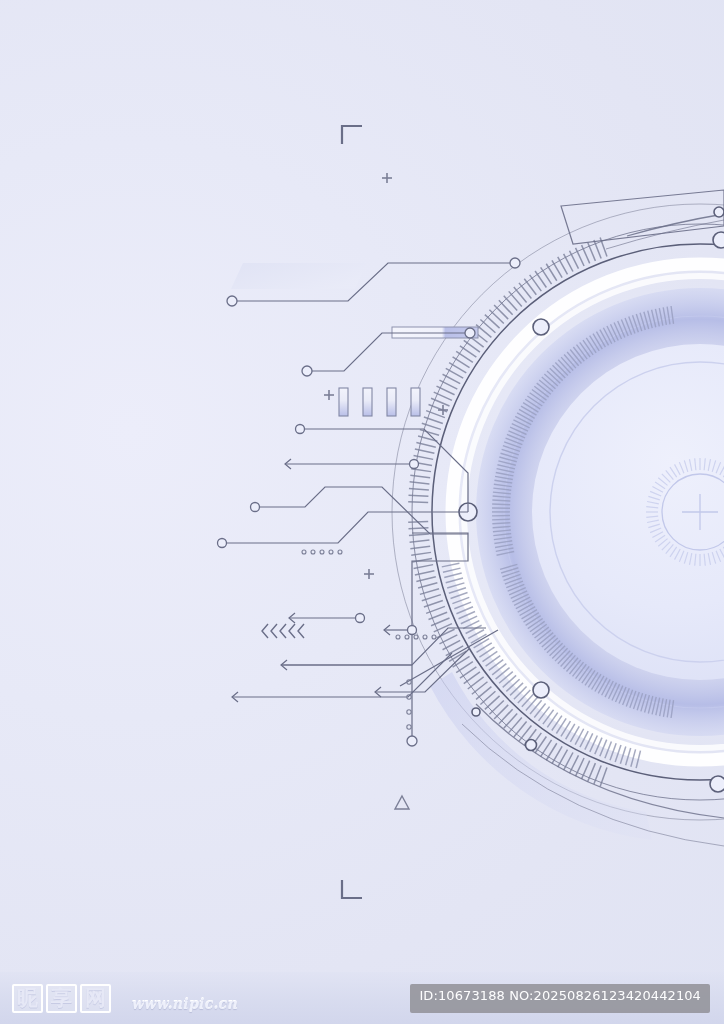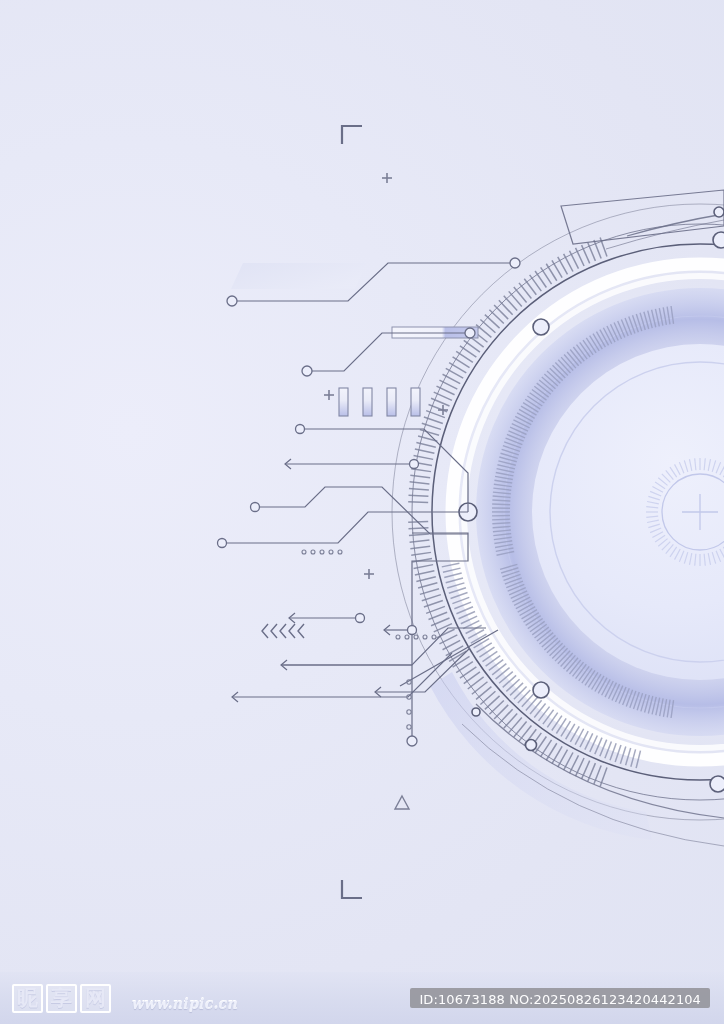--- a/index.html
+++ b/index.html
@@ -50,21 +50,21 @@
     padding-bottom:2px;
     letter-spacing:.3px;
     margin-left:13px;
   }
   .id-badge{
     background:#9a9aa2;
     color:#ffffff;
     font-family:"DejaVu Sans", sans-serif;
     font-size:13px;
     letter-spacing:.1px;
-    padding:4px 9px 1px;
+    padding:4px 9px 10px;
     border-radius:2px;
     white-space:nowrap;
     opacity:.97;
   }
 </style>
 </head>
 <body>
 
 <div id="stage">
 

